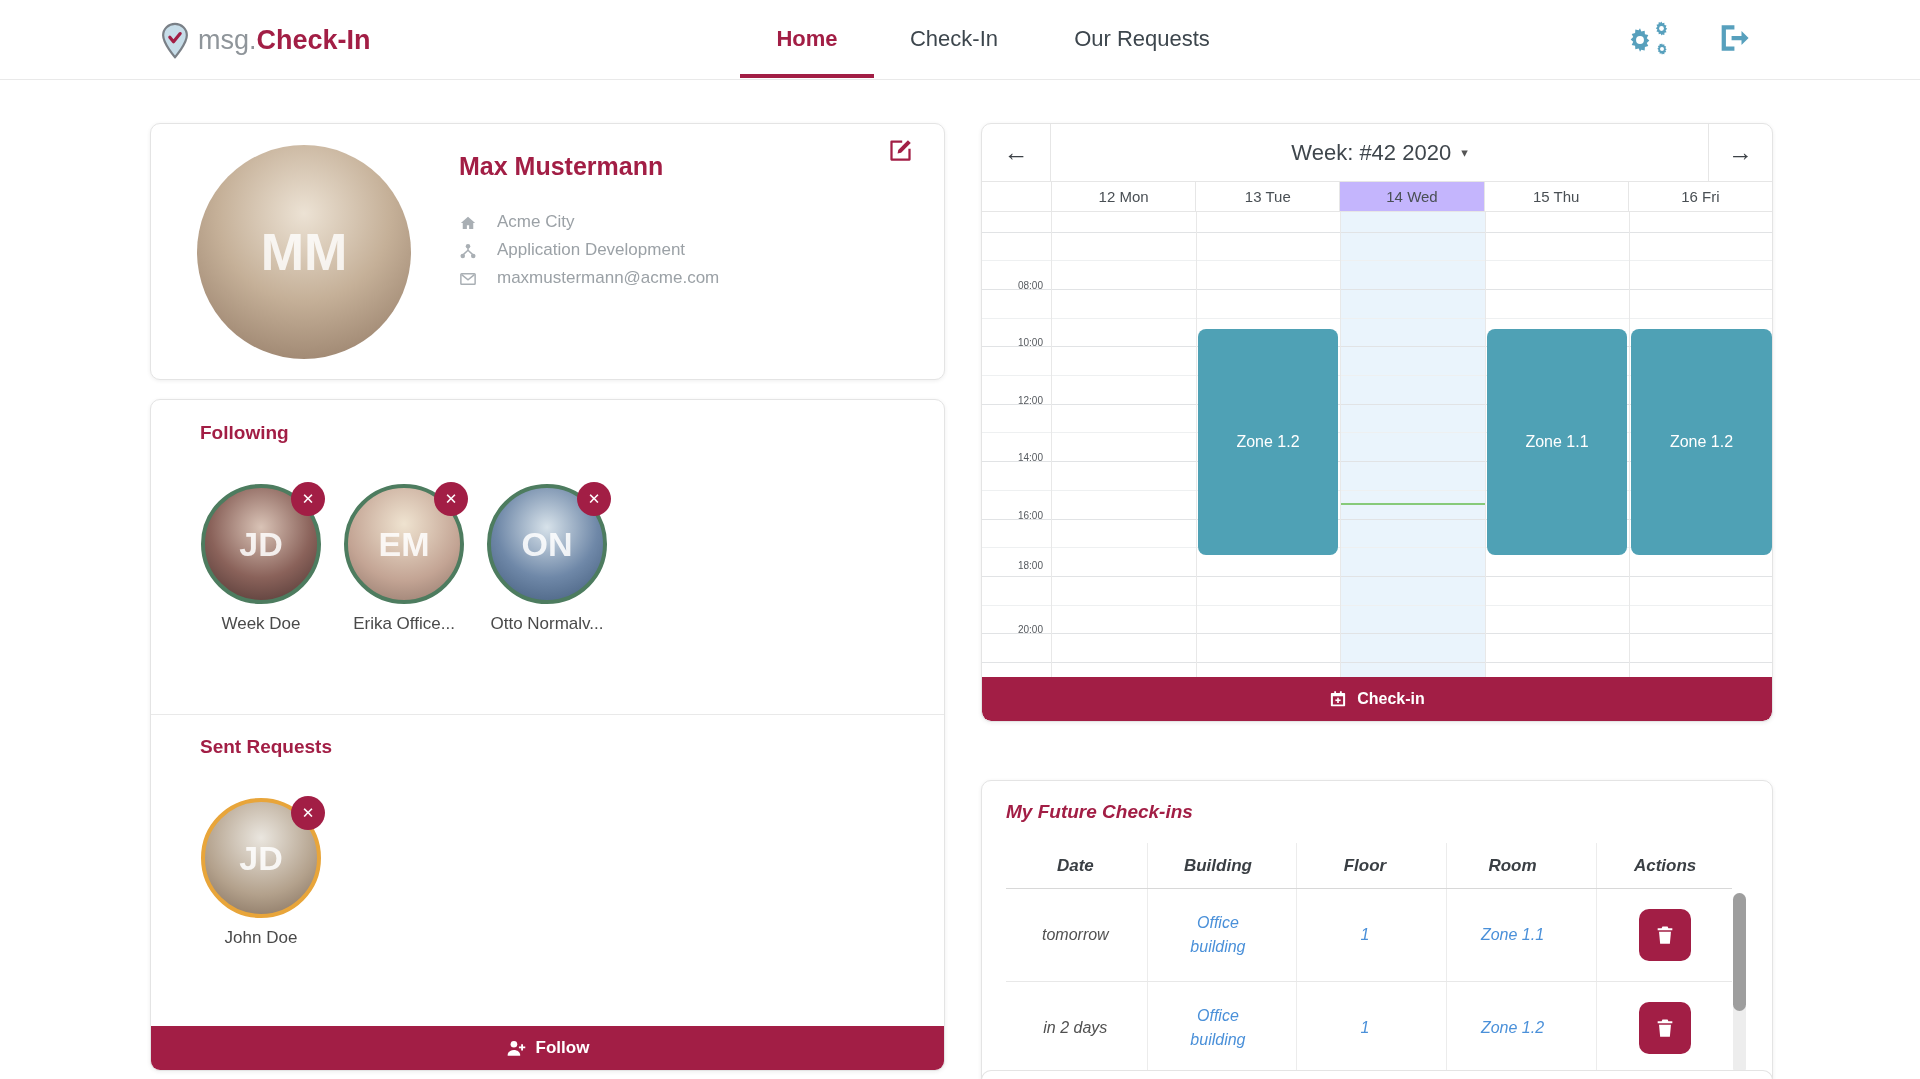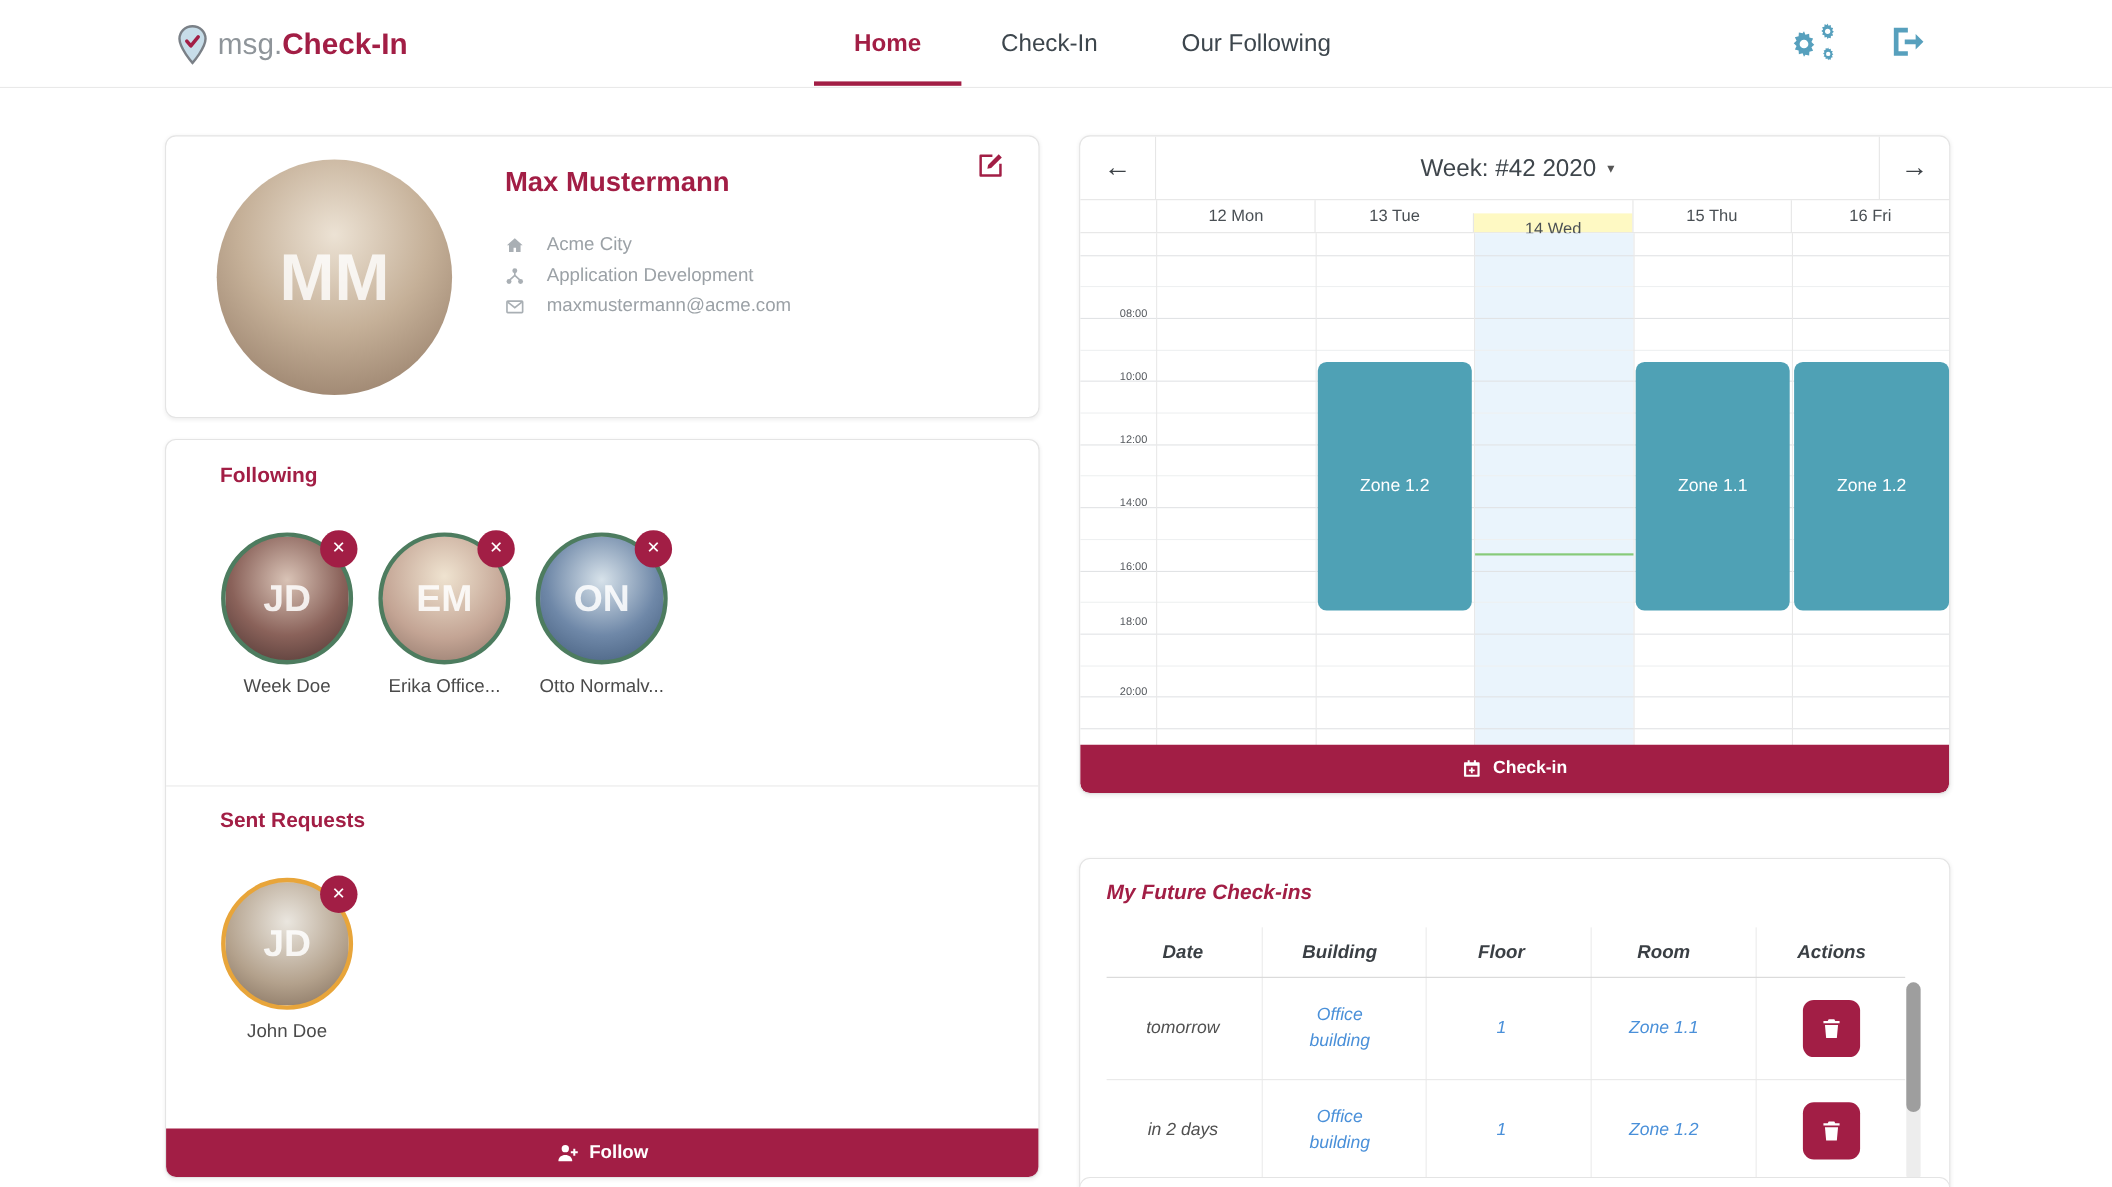--- a/index.html
+++ b/index.html
@@ -26,21 +26,21 @@
   .g3 { left:29px; top:23px; width:14px; height:14px; }
   .signout svg { width:38px; height:34px; fill:#57a0bd; }
 
   
   .card { position:absolute; background:#fff; border:1px solid #e4e4e4; border-radius:10px; box-shadow:0 1px 4px rgba(0,0,0,.07); }
 
   
   #profile-card { left:150px; top:123px; width:795px; height:257px; }
   .pavatar { position:absolute; left:46px; top:21px; width:214px; height:214px; border-radius:50%;
              background:radial-gradient(circle at 50% 32%, #ece2d4 0%, #c5b098 48%, #8d7460 100%);
-             display:flex; align-items:center; justify-content:center; font-size:60px; font-weight:bold; color:rgba(255,255,255,.8); }
+             display:flex; align-items:center; justify-content:center; font-size:52px; font-weight:bold; color:rgba(255,255,255,.8); }
   .pname { position:absolute; left:308px; top:28px; font-size:25px; font-weight:bold; color:#a21e45; }
   .pinfo { position:absolute; left:308px; top:80px; }
   .pinfo-row { display:flex; align-items:flex-end; gap:20px; height:28px; font-size:17px; color:#9ba1a6; }
   .pinfo-row svg { width:18px; height:18px; flex:0 0 18px; }
   .edit-btn { position:absolute; right:30px; top:13px; width:27px; height:27px; cursor:pointer; }
   .edit-btn svg { width:27px; height:27px; fill:#a21e45; }
 
   
   #social-card { left:150px; top:399px; width:795px; height:672px; }
   .sec-title { position:absolute; left:49px; font-size:19px; font-weight:bold; color:#a21e45; }
@@ -69,21 +69,21 @@
   .cal-head { position:absolute; left:0; top:0; width:100%; height:58px; display:flex; border-bottom:1px solid #e6e6e6; }
   .arr-cell { width:69px; display:flex; align-items:center; justify-content:center; font-size:25px; color:#3c4146; cursor:pointer; }
   .arr-left { border-right:1px solid #e6e6e6; }
   .arr-right { width:64px; border-left:1px solid #e6e6e6; }
   .cal-title-cell { flex:1; display:flex; align-items:center; justify-content:center; gap:10px; cursor:pointer; }
   .cal-title { font-size:22px; color:#3f464c; }
   .caret { font-size:13px; color:#555; }
   .day-head { position:absolute; left:0; top:58px; width:100%; height:30px; display:flex; border-bottom:1px solid #e6e6e6; }
   .dh-gutter { width:69px; }
   .dh-cell { flex:1; border-left:1px solid #e6e6e6; text-align:center; line-height:30px; font-size:15px; color:#494f54; }
-  .dh-today { background:#fef9c3;margin-top:12px; }
+  .dh-today { background:#c4b5fd; }
   .grid { position:absolute; left:0; top:88px; width:100%; height:467px; }
   .vline { position:absolute; top:0; bottom:0; width:1px; background:#e8e8e8; }
   .hl-today { position:absolute; left:359px; top:0; width:144px; height:467px; background:#eaf4fc; }
   .hline { position:absolute; left:0; right:0; height:1px; background:#eef0f1; }
   .hline.even { background:#e1e3e5; }
   .tlabel { position:absolute; left:0; width:61px; text-align:right; font-size:10px; color:#55595e; }
   .event { position:absolute; top:117px; height:226px; width:140px; background:#4fa1b5; border-radius:8px;
            display:flex; align-items:center; justify-content:center; color:#fff; font-size:16px; cursor:pointer; }
   .ev0 { left:216px; } .ev1 { left:505px; } .ev2 { left:649px; width:141px; }
   .nowline { position:absolute; left:359px; width:144px; top:291px; height:2px; background:#87ca7a; }
@@ -125,21 +125,21 @@
   </div>
 
   <div class="tab tab-home">
     <span>Home</span>
     <div class="tab-underline"></div>
   </div>
   <div class="tab tab-checkin">
     <span>Check-In</span>
   </div>
   <div class="tab tab-buildings">
-    <span>Our Following</span>
+    <span>Our Requests</span>
   </div>
 
   <div class="hdr-icons">
     <div class="gears">
       <svg class="g1" viewBox="0 0 24 24">
           <path d="M12 2l1.1 2.7 2.9-.7.2 3 2.9.8-1.3 2.7 2.2 2-2.2 2 1.3 2.7-2.9.8-.2 3-2.9-.7L12 22l-1.1-2.7-2.9.7-.2-3-2.9-.8 1.3-2.7-2.2-2 2.2-2-1.3-2.7 2.9-.8.2-3 2.9.7z"></path>
           <circle cx="12" cy="12" r="3.4" fill="#fff"></circle>
         </svg>
       <svg class="g2" viewBox="0 0 24 24">
           <path d="M12 2l1.1 2.7 2.9-.7.2 3 2.9.8-1.3 2.7 2.2 2-2.2 2 1.3 2.7-2.9.8-.2 3-2.9-.7L12 22l-1.1-2.7-2.9.7-.2-3-2.9-.8 1.3-2.7-2.2-2 2.2-2-1.3-2.7 2.9-.8.2-3 2.9.7z"></path>

